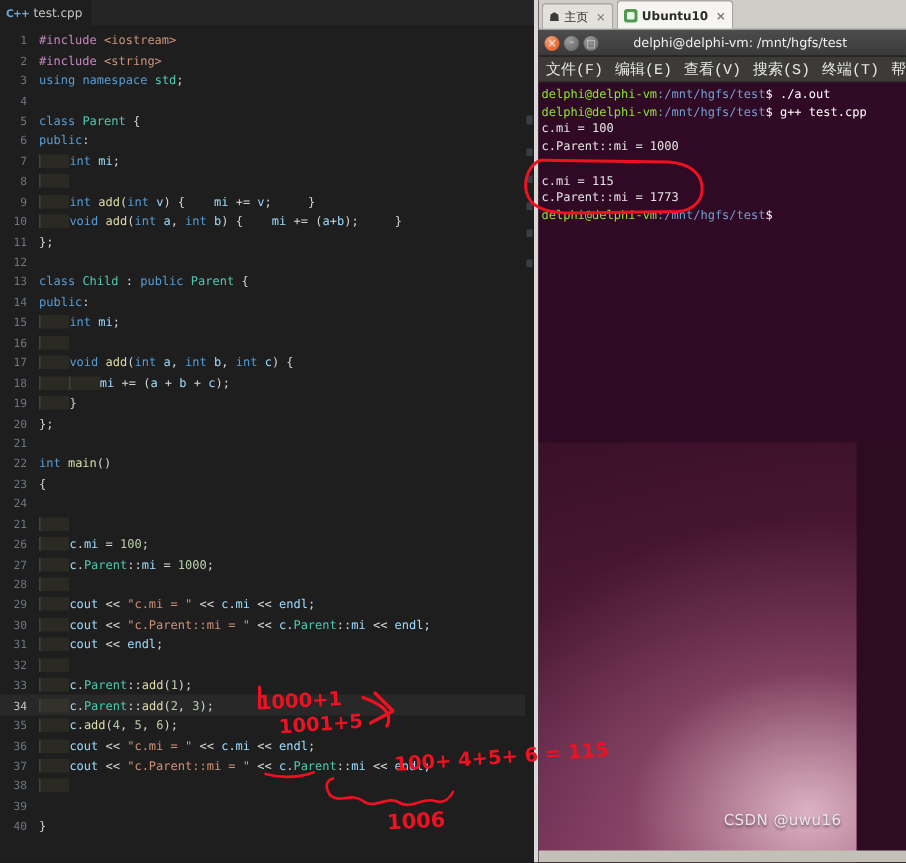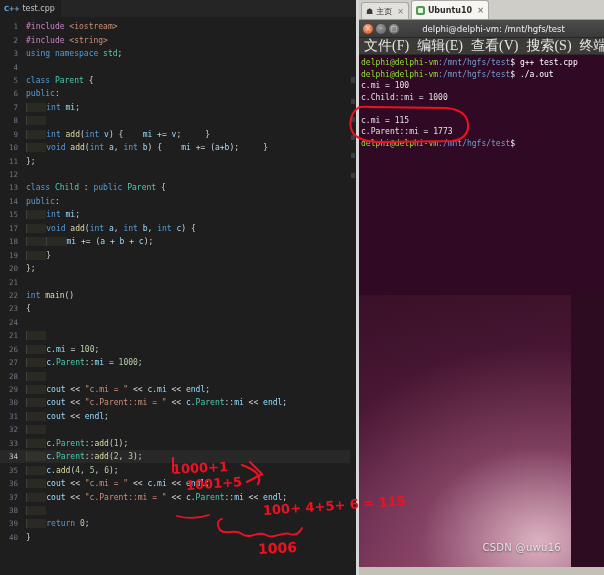--- a/index.html
+++ b/index.html
@@ -194,23 +194,23 @@
   }
   #term-menubar {
     height: 17px;
     background: #3c3b37;
     display: flex; align-items: center;
     gap: 8px;
     padding-left: 5px;
     border-bottom: 1px solid #2a2a28;
   }
   .mitem {
-    font-size: 14px;
+    font-size: 10px;
     color: #e6e6e6;
-    font-family: Liberation Serif, serif;
+    font-family: Liberation Mono, monospace;
     white-space: nowrap;
   }
   #term-body {
     position: relative;
     height: 240px;
     background: #300a24;
     padding: 2px 0 0 2px;
     overflow: hidden;
   }
   .tline {
@@ -285,20 +285,21 @@
         <div class="line"><span class="ln">6</span><span class="code"><span class="kw">public</span><span class="pun">:</span></span></div>
         <div class="line"><span class="ln">7</span><span class="code"><span class="ind">&nbsp;&nbsp;&nbsp;&nbsp;</span><span class="kw">int</span><span class="op"> </span><span class="var">mi</span><span class="pun">;</span></span></div>
         <div class="line"><span class="ln">8</span><span class="code"><span class="ind">&nbsp;&nbsp;&nbsp;&nbsp;</span></span></div>
         <div class="line"><span class="ln">9</span><span class="code"><span class="ind">&nbsp;&nbsp;&nbsp;&nbsp;</span><span class="kw">int</span><span class="op"> </span><span class="fn">add</span><span class="pun">(</span><span class="kw">int</span><span class="op"> </span><span class="var">v</span><span class="pun">) {    </span><span class="var">mi</span><span class="op"> += </span><span class="var">v</span><span class="pun">;     }</span></span></div>
         <div class="line"><span class="ln">10</span><span class="code"><span class="ind">&nbsp;&nbsp;&nbsp;&nbsp;</span><span class="kw">void</span><span class="op"> </span><span class="fn">add</span><span class="pun">(</span><span class="kw">int</span><span class="op"> </span><span class="var">a</span><span class="pun">, </span><span class="kw">int</span><span class="op"> </span><span class="var">b</span><span class="pun">) {    </span><span class="var">mi</span><span class="op"> += (</span><span class="var">a</span><span class="op">+</span><span class="var">b</span><span class="pun">);     }</span></span></div>
         <div class="line"><span class="ln">11</span><span class="code"><span class="pun">};</span></span></div>
         <div class="line"><span class="ln">12</span><span class="code"></span></div>
         <div class="line"><span class="ln">13</span><span class="code"><span class="kw">class</span><span class="op"> </span><span class="typ">Child</span><span class="pun"> : </span><span class="kw">public</span><span class="op"> </span><span class="typ">Parent</span><span class="pun"> {</span></span></div>
         <div class="line"><span class="ln">14</span><span class="code"><span class="kw">public</span><span class="pun">:</span></span></div>
         <div class="line"><span class="ln">15</span><span class="code"><span class="ind">&nbsp;&nbsp;&nbsp;&nbsp;</span><span class="kw">int</span><span class="op"> </span><span class="var">mi</span><span class="pun">;</span></span></div>
+        <div class="line"><span class="ln">16</span><span class="code"><span class="ind">&nbsp;&nbsp;&nbsp;&nbsp;</span></span></div>
         <div class="line"><span class="ln">17</span><span class="code"><span class="ind">&nbsp;&nbsp;&nbsp;&nbsp;</span><span class="kw">void</span><span class="op"> </span><span class="fn">add</span><span class="pun">(</span><span class="kw">int</span><span class="op"> </span><span class="var">a</span><span class="pun">, </span><span class="kw">int</span><span class="op"> </span><span class="var">b</span><span class="pun">, </span><span class="kw">int</span><span class="op"> </span><span class="var">c</span><span class="pun">) {</span></span></div>
         <div class="line"><span class="ln">18</span><span class="code"><span class="ind">&nbsp;&nbsp;&nbsp;&nbsp;</span><span class="ind">&nbsp;&nbsp;&nbsp;&nbsp;</span><span class="var">mi</span><span class="op"> += (</span><span class="var">a</span><span class="op"> + </span><span class="var">b</span><span class="op"> + </span><span class="var">c</span><span class="pun">);</span></span></div>
         <div class="line"><span class="ln">19</span><span class="code"><span class="ind">&nbsp;&nbsp;&nbsp;&nbsp;</span><span class="pun">}</span></span></div>
         <div class="line"><span class="ln">20</span><span class="code"><span class="pun">};</span></span></div>
         <div class="line"><span class="ln">21</span><span class="code"></span></div>
         <div class="line"><span class="ln">22</span><span class="code"><span class="kw">int</span><span class="op"> </span><span class="fn">main</span><span class="pun">()</span></span></div>
         <div class="line"><span class="ln">23</span><span class="code"><span class="pun">{</span></span></div>
         <div class="line"><span class="ln">24</span></div>
         <div class="line"><span class="ln">21</span><span class="code"><span class="ind">&nbsp;&nbsp;&nbsp;&nbsp;</span></span></div>
         <div class="line"><span class="ln">26</span><span class="code"><span class="ind">&nbsp;&nbsp;&nbsp;&nbsp;</span><span class="var">c</span><span class="pun">.</span><span class="var">mi</span><span class="op"> = </span><span class="num">100</span><span class="pun">;</span></span></div>
@@ -307,21 +308,21 @@
         <div class="line"><span class="ln">29</span><span class="code"><span class="ind">&nbsp;&nbsp;&nbsp;&nbsp;</span><span class="var">cout</span><span class="op"> &lt;&lt; </span><span class="str">"c.mi = "</span><span class="op"> &lt;&lt; </span><span class="var">c</span><span class="pun">.</span><span class="var">mi</span><span class="op"> &lt;&lt; </span><span class="var">endl</span><span class="pun">;</span></span></div>
         <div class="line"><span class="ln">30</span><span class="code"><span class="ind">&nbsp;&nbsp;&nbsp;&nbsp;</span><span class="var">cout</span><span class="op"> &lt;&lt; </span><span class="str">"c.Parent::mi = "</span><span class="op"> &lt;&lt; </span><span class="var">c</span><span class="pun">.</span><span class="typ">Parent</span><span class="pun">::</span><span class="var">mi</span><span class="op"> &lt;&lt; </span><span class="var">endl</span><span class="pun">;</span></span></div>
         <div class="line"><span class="ln">31</span><span class="code"><span class="ind">&nbsp;&nbsp;&nbsp;&nbsp;</span><span class="var">cout</span><span class="op"> &lt;&lt; </span><span class="var">endl</span><span class="pun">;</span></span></div>
         <div class="line"><span class="ln">32</span><span class="code"><span class="ind">&nbsp;&nbsp;&nbsp;&nbsp;</span></span></div>
         <div class="line"><span class="ln">33</span><span class="code"><span class="ind">&nbsp;&nbsp;&nbsp;&nbsp;</span><span class="var">c</span><span class="pun">.</span><span class="typ">Parent</span><span class="pun">::</span><span class="fn">add</span><span class="pun">(</span><span class="num">1</span><span class="pun">);</span></span></div>
         <div class="line highlight"><span class="ln cur">34</span><span class="code"><span class="ind">&nbsp;&nbsp;&nbsp;&nbsp;</span><span class="var">c</span><span class="pun">.</span><span class="typ">Parent</span><span class="pun">::</span><span class="fn">add</span><span class="pun">(</span><span class="num">2</span><span class="pun">, </span><span class="num">3</span><span class="pun">);</span></span></div>
         <div class="line"><span class="ln">35</span><span class="code"><span class="ind">&nbsp;&nbsp;&nbsp;&nbsp;</span><span class="var">c</span><span class="pun">.</span><span class="fn">add</span><span class="pun">(</span><span class="num">4</span><span class="pun">, </span><span class="num">5</span><span class="pun">, </span><span class="num">6</span><span class="pun">);</span></span></div>
         <div class="line"><span class="ln">36</span><span class="code"><span class="ind">&nbsp;&nbsp;&nbsp;&nbsp;</span><span class="var">cout</span><span class="op"> &lt;&lt; </span><span class="str">"c.mi = "</span><span class="op"> &lt;&lt; </span><span class="var">c</span><span class="pun">.</span><span class="var">mi</span><span class="op"> &lt;&lt; </span><span class="var">endl</span><span class="pun">;</span></span></div>
         <div class="line"><span class="ln">37</span><span class="code"><span class="ind">&nbsp;&nbsp;&nbsp;&nbsp;</span><span class="var">cout</span><span class="op"> &lt;&lt; </span><span class="str">"c.Parent::mi = "</span><span class="op"> &lt;&lt; </span><span class="var">c</span><span class="pun">.</span><span class="typ">Parent</span><span class="pun">::</span><span class="var">mi</span><span class="op"> &lt;&lt; </span><span class="var">endl</span><span class="pun">;</span></span></div>
         <div class="line"><span class="ln">38</span><span class="code"><span class="ind">&nbsp;&nbsp;&nbsp;&nbsp;</span></span></div>
-        <div class="line"><span class="ln">39</span><span class="code"><span class="ind">&nbsp;&nbsp;&nbsp;&nbsp;</span><span class="kw">return</span><span class="op"> </span><span class="num">0</span><span class="pun">;</span></span></div>
+        <div class="line"><span class="ln">39</span></div>
         <div class="line"><span class="ln">40</span><span class="code"><span class="pun">}</span></span></div>
       </div>
 
     <div id="editor-scrollstrip">
       <div class="mm" style="top:60px;  height:6px;"></div>
       <div class="mm" style="top:82px;  height:5px;"></div>
       <div class="mm" style="top:100px; height:5px;"></div>
       <div class="mm" style="top:118px; height:5px;"></div>
       <div class="mm" style="top:136px; height:5px;"></div>
       <div class="mm" style="top:156px; height:5px;"></div>
@@ -357,24 +358,24 @@
       <div id="term-menubar">
         <span class="mitem">文件(F)</span>
         <span class="mitem">编辑(E)</span>
         <span class="mitem">查看(V)</span>
         <span class="mitem">搜索(S)</span>
         <span class="mitem">终端(T)</span>
         <span class="mitem">帮助(H)</span>
       </div>
 
       <div id="term-body">
+          <div class="tline"><span class="tprompt-u">delphi@delphi-vm</span><span class="tprompt-p">:/mnt/hgfs/test</span><span class="tprompt-s">$ ./a.out</span></div>
           <div class="tline"><span class="tprompt-u">delphi@delphi-vm</span><span class="tprompt-p">:/mnt/hgfs/test</span><span class="tprompt-s">$ g++ test.cpp</span></div>
-          <div class="tline"><span class="tprompt-u">delphi@delphi-vm</span><span class="tprompt-p">:/mnt/hgfs/test</span><span class="tprompt-s">$ ./a.out</span></div>
           <div class="tline">c.mi = 100</div>
-          <div class="tline">c.Child::mi = 1000</div>
+          <div class="tline">c.Parent::mi = 1000</div>
           <div class="tline">&nbsp;</div>
           <div class="tline">c.mi = 115</div>
           <div class="tline">c.Parent::mi = 1773</div>
           <div class="tline"><span class="tprompt-u">delphi@delphi-vm</span><span class="tprompt-p">:/mnt/hgfs/test</span><span class="tprompt-s">$ </span></div>
         </div>
     </div>
 
     <div id="desktop">
       <div id="watermark">CSDN @uwu16</div>
       <div id="taskbar"></div>

